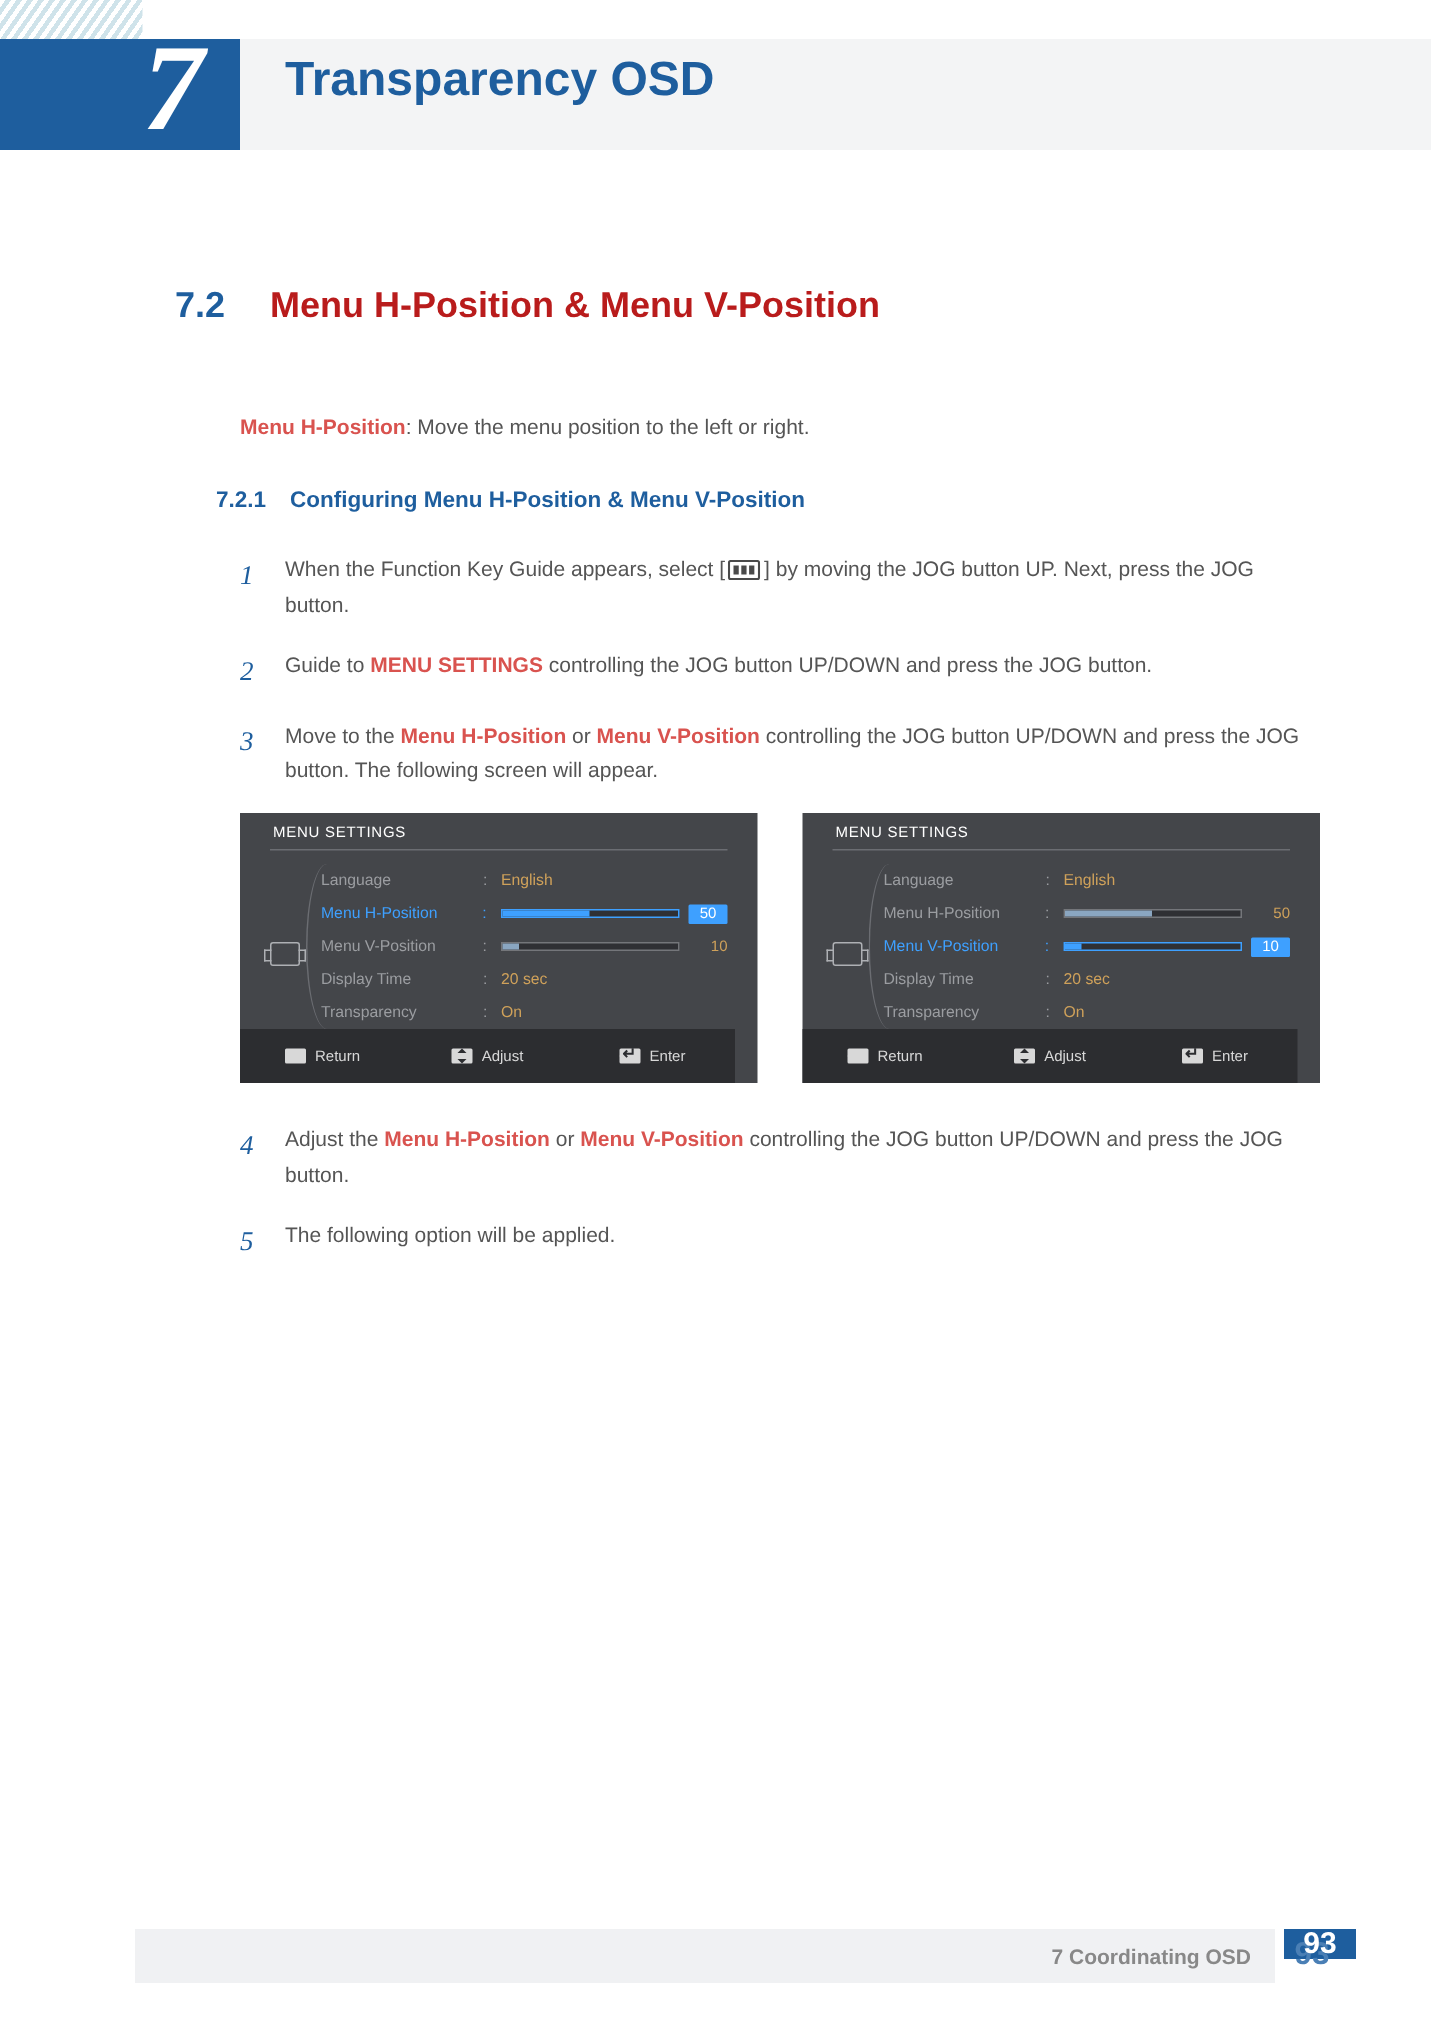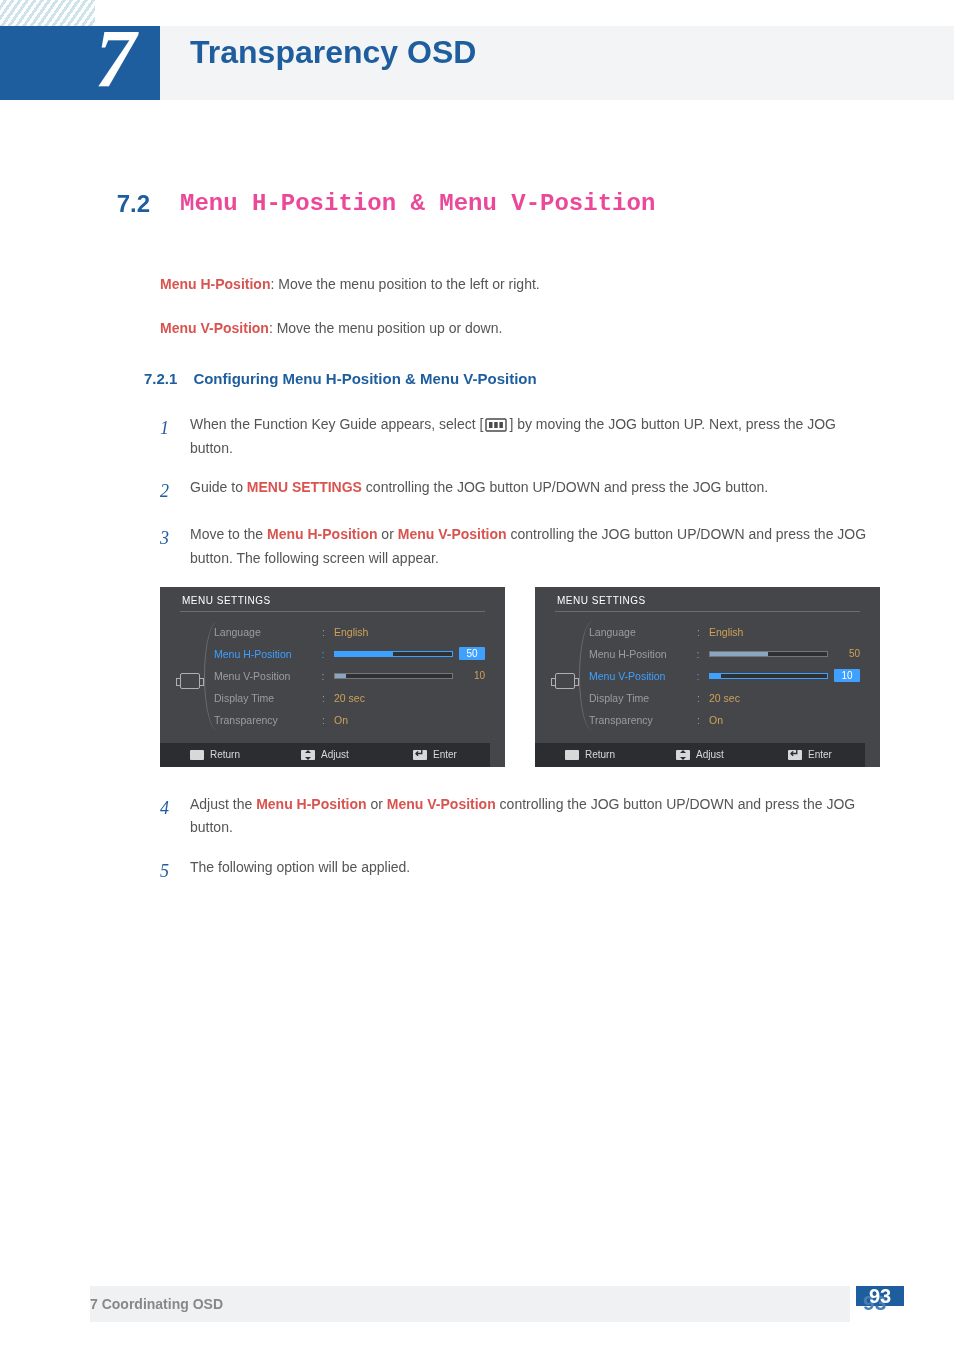--- a/index.html
+++ b/index.html
@@ -45,21 +45,21 @@
     position: absolute;
     top: 26px; left: 160px; right: 0; height: 74px;
     background: #f3f4f5;
   }
   .content {
     position: absolute;
     top: 190px; left: 90px; width: 790px;
   }
   .sec-line { display: flex; gap: 30px; margin-bottom: 55px; text-align: right; }
   .sec-num { color: #1e5e9e; font-size: 24px; font-weight: bold; width: 60px; }
-  .sec-title { color: #ec4899; font-size: 24px; font-weight: bold; font-family: Liberation Mono, monospace; }
+  .sec-title { color: #b91c1c; font-size: 24px; font-weight: bold; }
   .body-text { margin-left: 70px; font-size: 14px; line-height: 1.6; margin-bottom: 22px; color: #555; }
   .strong-red { color: #d9534f; font-weight: bold; }
   .subsec { margin-left: 54px; color: #1e5e9e; font-weight: bold; font-size: 15px; margin-top: 30px; margin-bottom: 26px; }
   .subsec .num { margin-right: 16px; }
   .step { display: flex; margin-left: 70px; font-size: 14px; line-height: 1.7; margin-bottom: 16px; color: #555; }
   .step .n { color: #1e5e9e; font-style: italic; font-family: "Times New Roman", serif; font-size: 18px; width: 30px; flex-shrink: 0; }
   .step .t { flex: 1; }
   .menu-icon { display: inline-block; vertical-align: -3px; margin: 0 2px; }
   .screenshots { display: flex; gap: 30px; margin-left: 70px; margin-right: 0; margin-bottom: 26px; }
   .osd { width: 345px; height: 180px; background: #44464a; color: #c5c5c5; font-size: 10.5px; position: relative; }
@@ -75,30 +75,30 @@
   .osd-row .colon { color: #9b9da1; width: 6px; }
   .osd-row.sel .colon { color: #3ea0ff; }
   .osd-row .val { color: #cfa15a; }
   .slider { position: relative; width: 120px; height: 6px; background: #2f3034; border: 1px solid #74767a; }
   .slider.active { border-color: #3ea0ff; }
   .slider .fill { position: absolute; top: 0; left: 0; bottom: 0; background: #8aa6c1; }
   .slider.active .fill { background: #3ea0ff; }
   .slider-num { width: 26px; text-align: right; color: #cfa15a; font-size: 10px; padding-left: 4px;}
   .slider-num.active-box { background: #3ea0ff; color: #fff; padding:1px 4px; border-radius:1px; text-align:center;}
   .osd-arc { position:absolute; left:44px; top:34px; width:30px; height:110px; border-left:1px solid #6b6d72; border-radius: 14px 0 0 14px / 55px 0 0 55px; }
-  .osd-footer { position: absolute; bottom: 0; left: 0; right: 15px; height: 24px; background: #2c2d30; display: flex; }
+  .osd-footer { position: absolute; bottom: 0; left: 0; right: 15px; height: 36px; background: #2c2d30; display: flex; }
   .osd-footer .fbtn { flex: 1; display: flex; align-items: center; justify-content: center; gap: 6px; color: #d8d8d8; font-size: 10px; }
   .fic { width: 14px; height: 10px; background: #d8d8d8; position: relative; border-radius:1px;}
   .fic.ret::before{content:"";position:absolute;left:-4px;top:1px;border:4px solid transparent;border-right-color:#d8d8d8;}
   .fic.adj::before{content:"";position:absolute;left:4px;top:-3px;border:3px solid transparent;border-bottom-color:#2c2d30;}
   .fic.adj::after{content:"";position:absolute;left:4px;bottom:-3px;border:3px solid transparent;border-top-color:#2c2d30;}
   .fic.ent::before{content:"";position:absolute;left:-4px;top:1px;border:4px solid transparent;border-right-color:#d8d8d8;}
   .fic.ent::after{content:"↵";position:absolute;left:2px;top:-3px;color:#2c2d30;font-size:11px;font-weight:bold;}
   .footer { position: absolute; bottom: 28px; left: 90px; right: 50px; height: 36px; }
-  .footer-bar { background: #f0f1f3; height: 36px; position: absolute; left:0; right:54px; display:flex; align-items:center; padding-right:16px; }
+  .footer-bar { background: #f0f1f3; height: 36px; position: absolute; left:0; right:54px; display:flex; align-items:center; justify-content:flex-end; padding-right:16px; }
   .footer-bar .ftxt { color: #888; font-weight: bold; font-size: 14px; }
   .page-num { position: absolute; right: 0; top: 0; width: 48px; height: 20px; background: #1e5e9e; color: #fff; font-size: 20px; font-weight: bold; display:flex; align-items:center; justify-content:center; }
   .page-num .shad { position:absolute; color: #4a7fb5; font-size: 21px; left:7px; top:5px;}
 </style>
 </head>
 <body>
 
 <div class="hatching"></div>
 <div class="greyband"></div>
 <div class="bluebar"></div>
@@ -107,23 +107,20 @@
 
 <div class="content">
   <div class="sec-line">
     <div class="sec-num">7.2</div>
     <div class="sec-title">Menu H-Position &amp; Menu V-Position</div>
   </div>
 
   <p class="body-text">
     <span class="strong-red">Menu H-Position</span><span>: Move the menu position to the left or right.</span>
   </p>
-  <p class="body-text">
-    <span class="strong-red">Menu V-Position</span><span>: Move the menu position up or down.</span>
-  </p>
 
   <div class="subsec">
     <span class="num">7.2.1</span><span>Configuring Menu H-Position &amp; Menu V-Position</span>
   </div>
 
   <div class="step">
     <div class="n">1</div>
     <div class="t">
       <span>When the Function Key Guide appears, select </span>[<svg class="menu-icon" width="22" height="14">
           <rect x="1" y="1" width="20" height="12" rx="1" fill="none" stroke="#4a4a4a" stroke-width="1.4"></rect>

